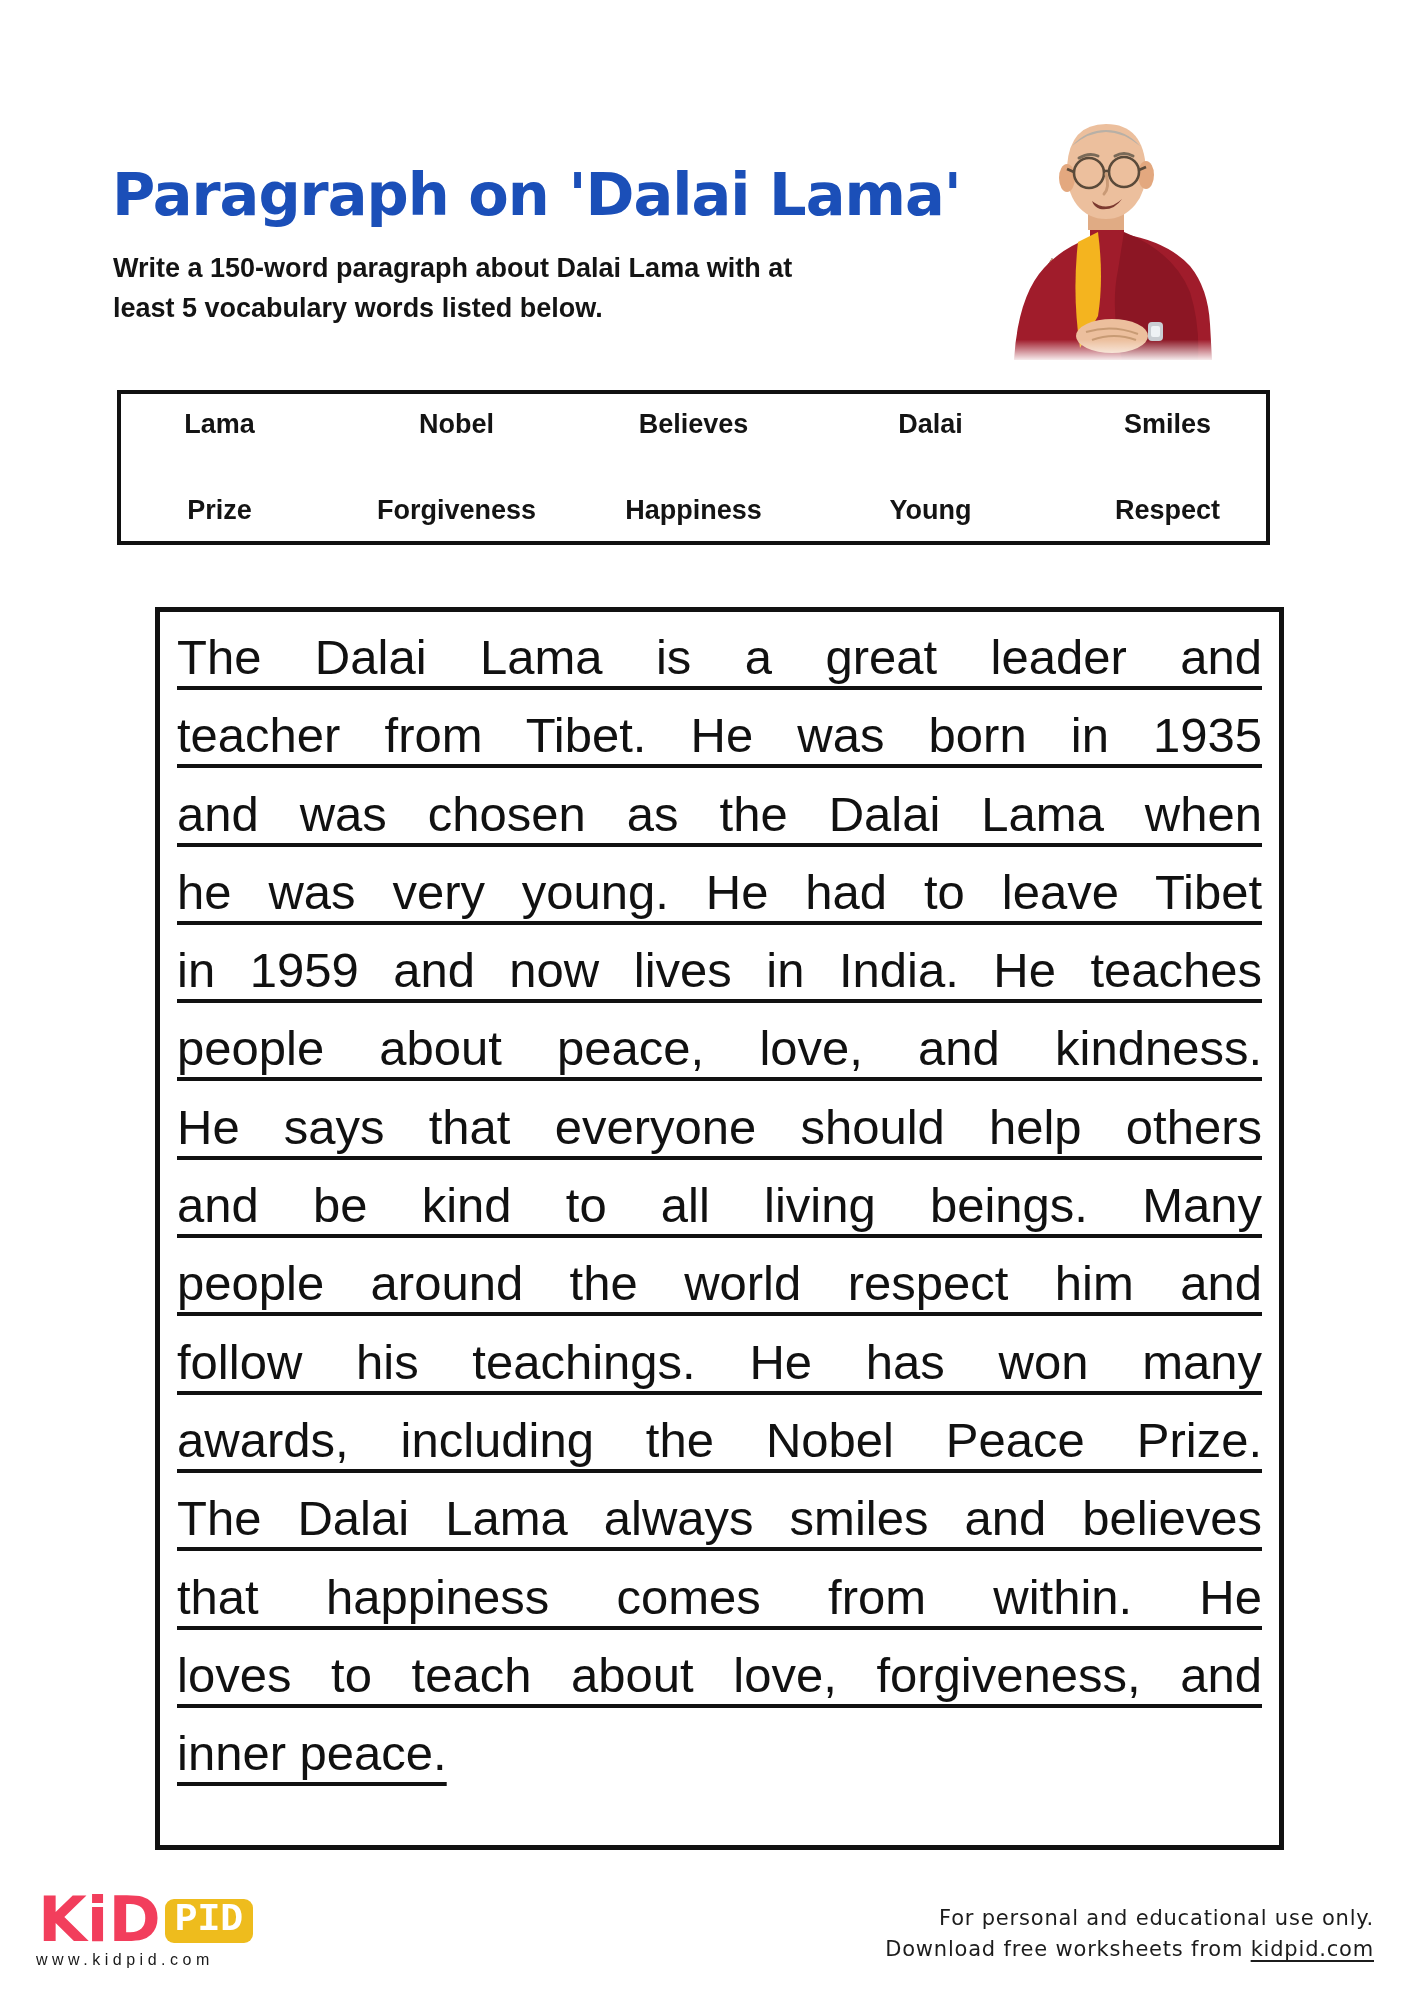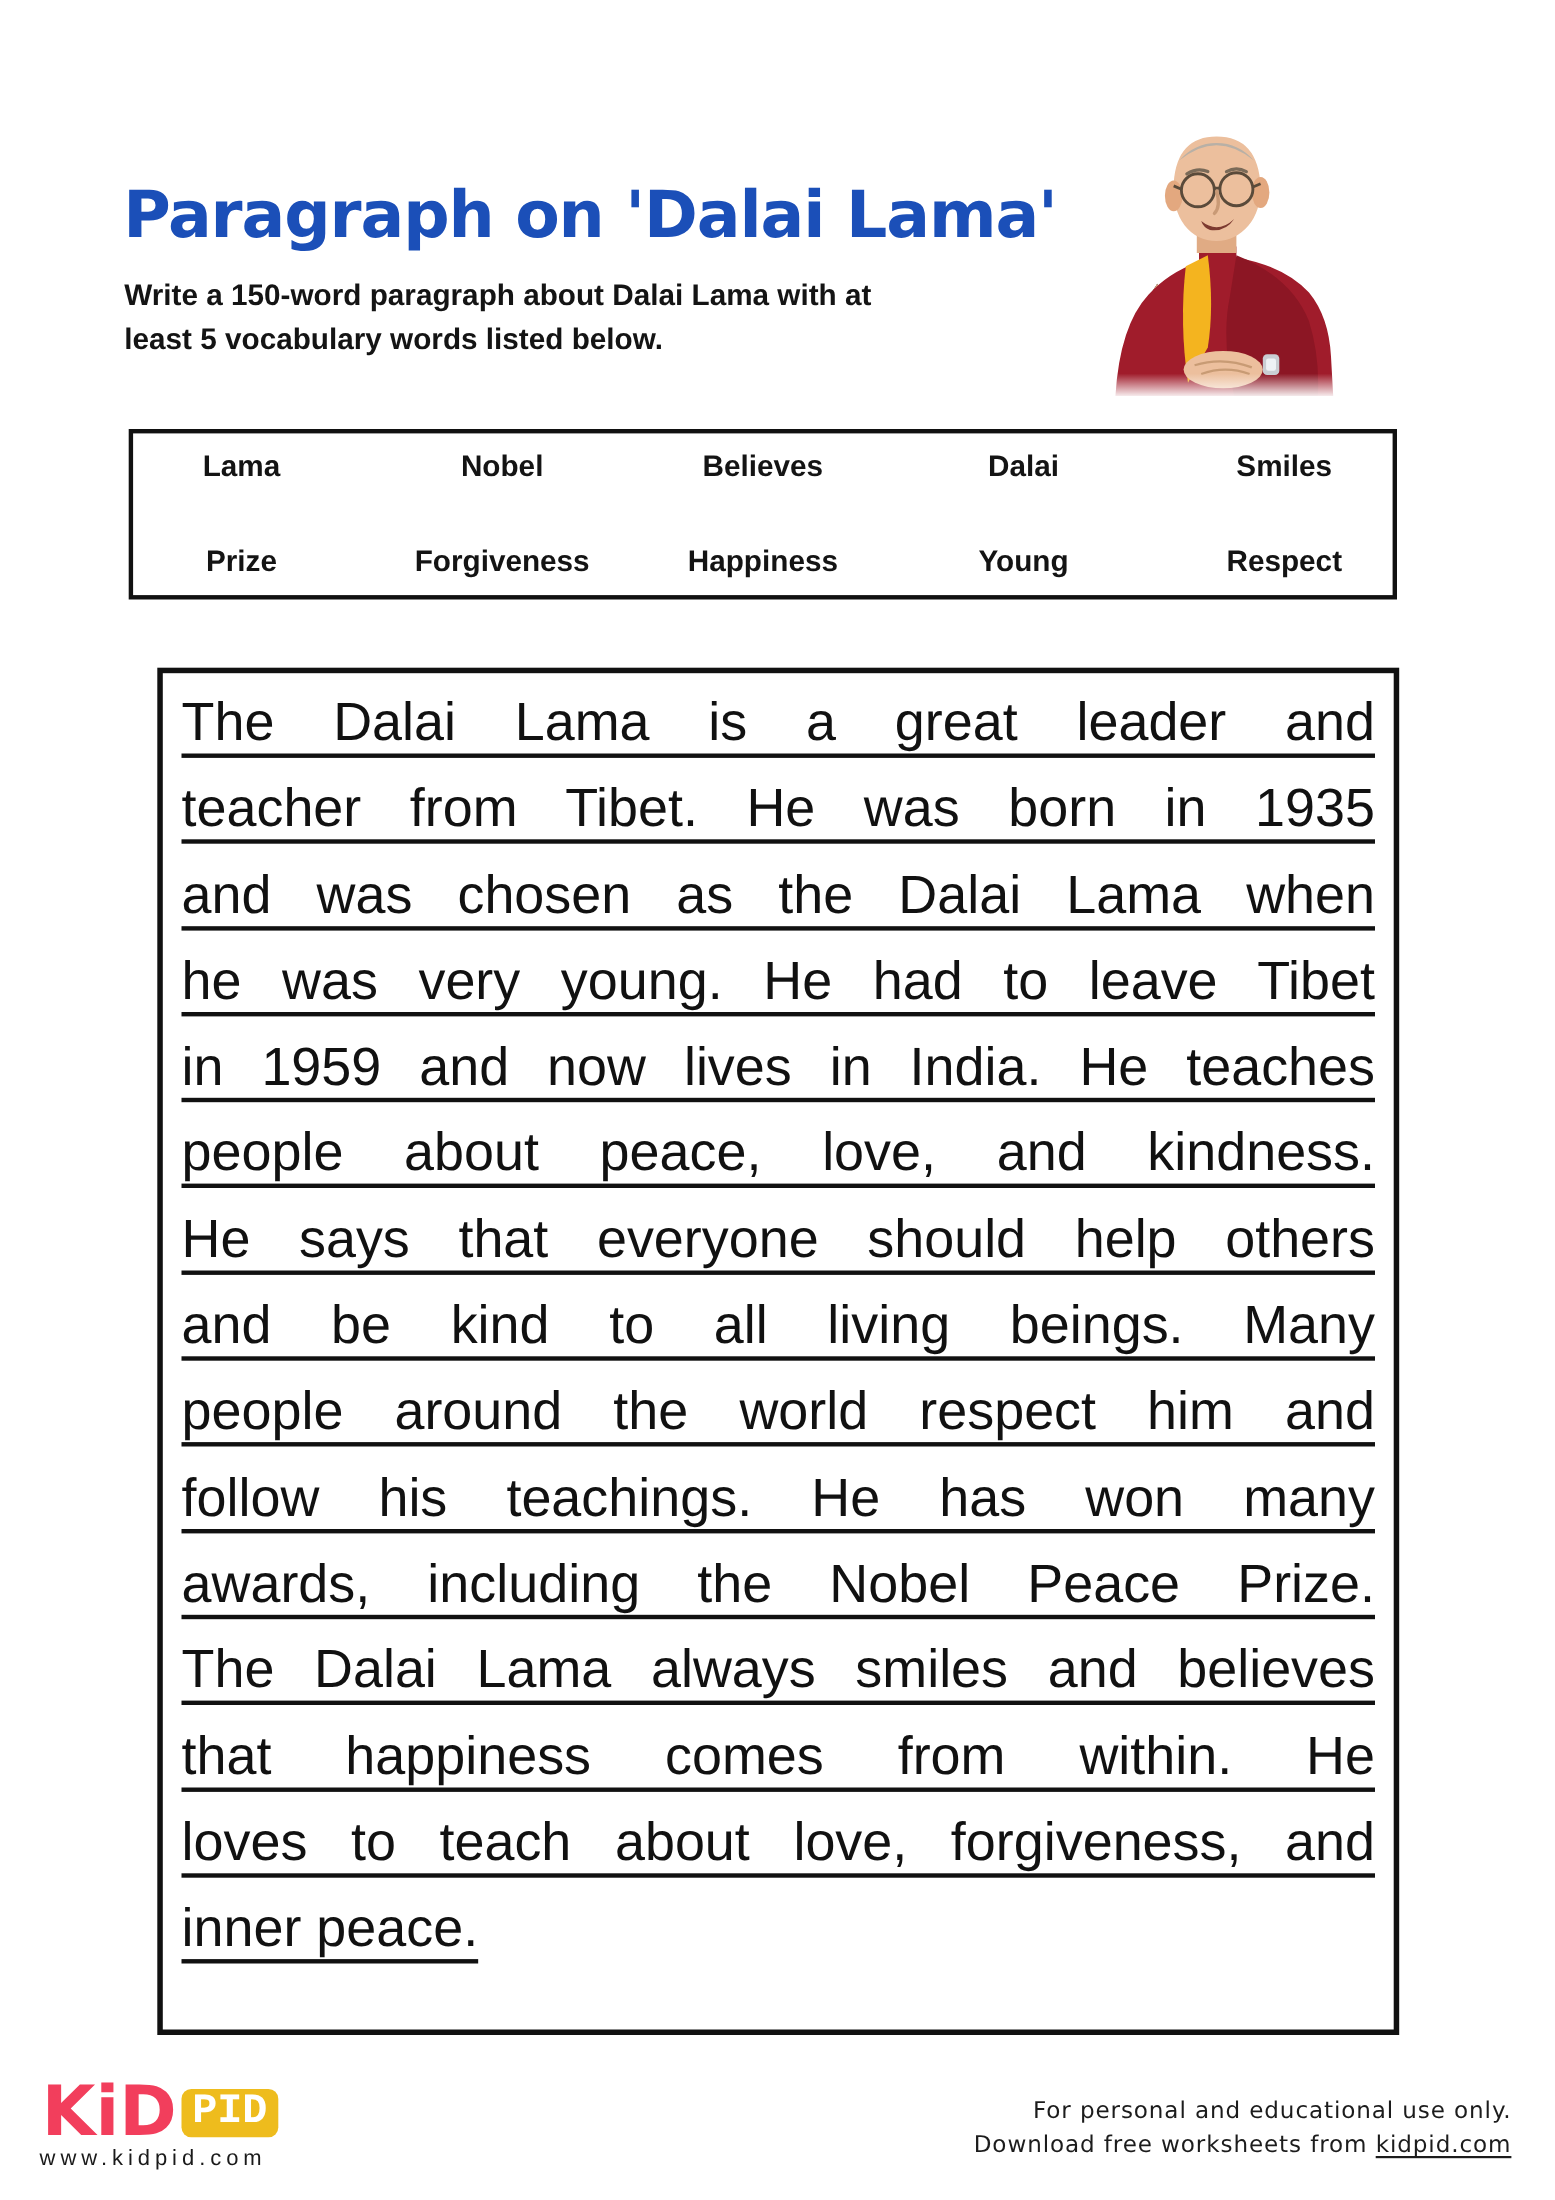--- a/index.html
+++ b/index.html
@@ -25,21 +25,21 @@
     position:absolute;left:117px;top:390px;width:1153px;height:155px;
     border:4px solid #111;box-sizing:border-box;
     display:grid;grid-template-columns:repeat(5,1fr);
     align-content:space-evenly;justify-items:center;gap:40px;
   }
   .vocab-word{
     font-size:27px;font-weight:700;color:#141414;white-space:nowrap;
   }
   
   .para-box{
-    position:absolute;left:143px;top:607px;width:1129px;height:1243px;
+    position:absolute;left:155px;top:607px;width:1129px;height:1243px;
     border:5px solid #111;box-sizing:border-box;
     padding:6px 17px 0 17px;
   }
   .pline{
     font-family:"Liberation Sans",sans-serif;
     font-size:49px;font-weight:400;color:#111;
     line-height:78.3px;height:78.3px;
     text-align:justify;text-align-last:justify;
     text-decoration:underline;
     text-decoration-thickness:4px;
@@ -54,21 +54,21 @@
     font-family:"DejaVu Sans",sans-serif;font-weight:800;
   }
   .logo-kid{color:#f23e5c;font-size:63px;letter-spacing:0px;}
   .logo-pid{
     background:#eebc1d;color:#ffffff;font-size:38px;
     padding:2px 10px 4px 10px;border-radius:9px;line-height:1;
     display:inline-block;transform:translateY(2px);font-family:Liberation Mono, monospace;
   }
   .website{
     position:absolute;left:36px;top:1951px;
-    font-size:20px;color:#1a1a1a;letter-spacing:4.5px;font-weight:500;
+    font-size:16px;color:#1a1a1a;letter-spacing:4.5px;font-weight:500;
   }
   .footer-note{
     position:absolute;right:40px;top:1903px;width:700px;
     text-align:right;color:#1c1c1c;
     font-family:"DejaVu Sans",sans-serif;font-weight:400;
     font-size:21px;line-height:31px;letter-spacing:0.8px;
   }
   .footer-link{text-decoration:underline;text-underline-offset:4px;}
 </style>
 </head>

